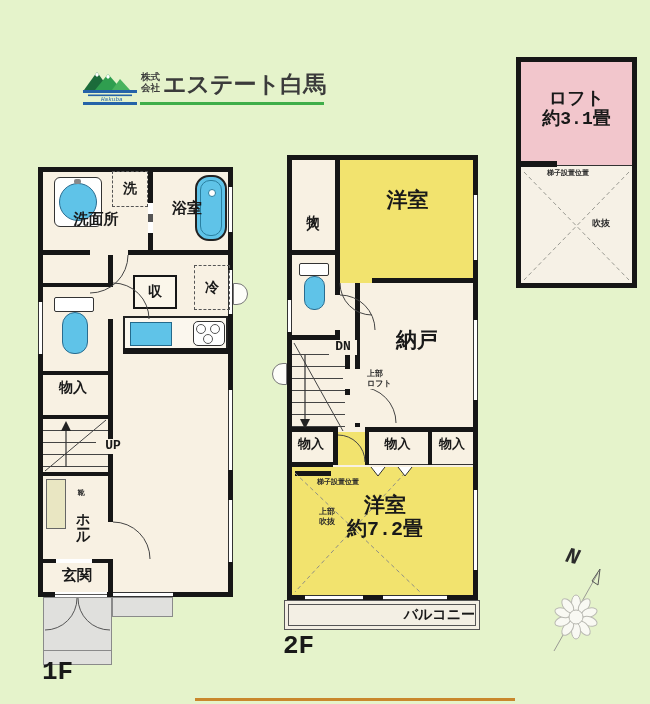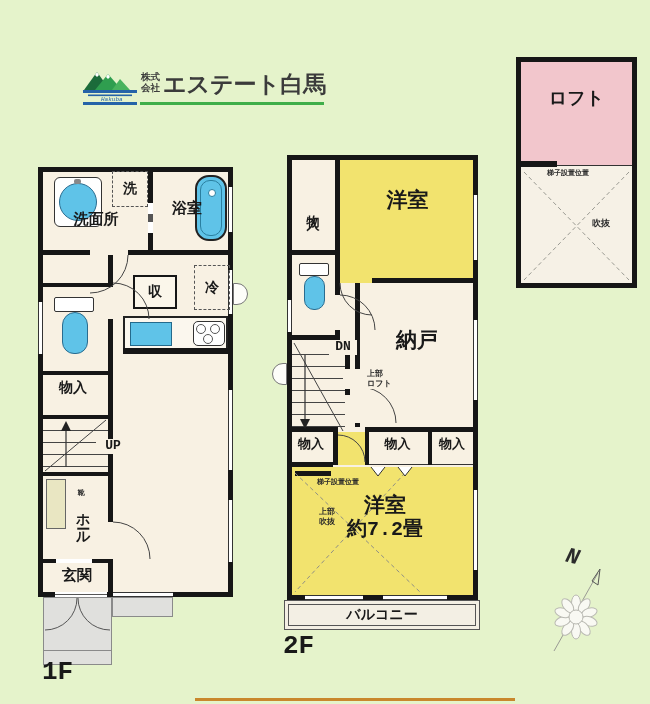--- a/index.html
+++ b/index.html
@@ -44,20 +44,21 @@
   </div>
 
   <div class="plan" style="left:516px;top:57px;width:121px;height:231px;background:#f6f1e6;">
     <div class="w" style="left:0;top:0;width:121px;height:5px;"></div>
     <div class="w" style="left:0;top:226px;width:121px;height:5px;"></div>
     <div class="w" style="left:0;top:0;width:5px;height:231px;"></div>
     <div class="w" style="left:116px;top:0;width:5px;height:231px;"></div>
     <div class="abs" style="left:5px;top:5px;width:111px;height:103px;background:#f2c6cc;z-index:2;"></div>
     <div class="lb" style="left:10px;top:32px;width:101px;font-size:18px;">
       <div>ロフト</div>
+      <div>約3.1畳</div>
     </div>
     <div class="abs" style="left:30px;top:108px;width:86px;height:1px;background:#333;z-index:5;"></div>
     <div class="abs" style="left:5px;top:104px;width:36px;height:6px;background:#161616;z-index:6;"></div>
     <div class="note" style="left:7px;top:112px;width:70px;font-size:7px;">梯子設置位置</div>
     <svg class="overlay" style="left:0;top:0;" width="121" height="231" viewBox="0 0 121 231">
       <line x1="8" y1="115" x2="113" y2="223" stroke="#9a9a92" stroke-width="1" stroke-dasharray="4 3"></line>
       <line x1="113" y1="115" x2="8" y2="223" stroke="#9a9a92" stroke-width="1" stroke-dasharray="4 3"></line>
     </svg>
     <div class="note" style="left:46px;top:162px;width:30px;font-size:9px;text-align:center;">吹抜</div>
   </div>
@@ -232,21 +233,21 @@
       <line x1="18" y1="200" x2="18" y2="266" stroke="#333" stroke-width="1.2"></line>
       <polygon points="13,264 23,264 18,274" fill="#222"></polygon>
       <line x1="8" y1="318" x2="133" y2="437" stroke="#8f8f85" stroke-width="1" stroke-dasharray="4 3"></line>
       <line x1="118" y1="318" x2="8" y2="437" stroke="#8f8f85" stroke-width="1" stroke-dasharray="4 3"></line>
       <polyline points="84,312 91,321 98,312" fill="#fff" stroke="#333" stroke-width="1"></polyline>
       <polyline points="111,312 118,321 125,312" fill="#fff" stroke="#333" stroke-width="1"></polyline>
     </svg>
   </div>
 
   <div class="abs" style="left:284px;top:600px;width:196px;height:30px;background:#f3efe4;border:1.5px solid #555;box-sizing:border-box;z-index:2;">
-    <div class="abs" style="left:3px;top:3px;right:3px;bottom:3px;border:1px solid #555;display:flex;align-items:center;justify-content:center;">
+    <div class="abs" style="left:3px;top:3px;right:3px;bottom:3px;border:1px solid #555;display:flex;align-items:center;justify-content:flex-end;">
       <span style="font-size:14px;font-weight:bold;color:#191919;">バルコニー</span>
     </div>
   </div>
   <div class="lb" style="left:283px;top:632px;width:40px;font-size:26px;text-align:left;">2F</div>
 
   <div class="abs" style="left:540px;top:545px;width:75px;height:115px;z-index:10;">
     <svg width="75" height="115" viewBox="0 0 75 115">
       <line x1="14" y1="106" x2="58" y2="28" stroke="#9a9a94" stroke-width="1"></line>
       <polygon points="52,36 60,24 58,40" fill="none" stroke="#555" stroke-width="1"></polygon>
       <g stroke="#b9b9b2" fill="#f9f9f3">

